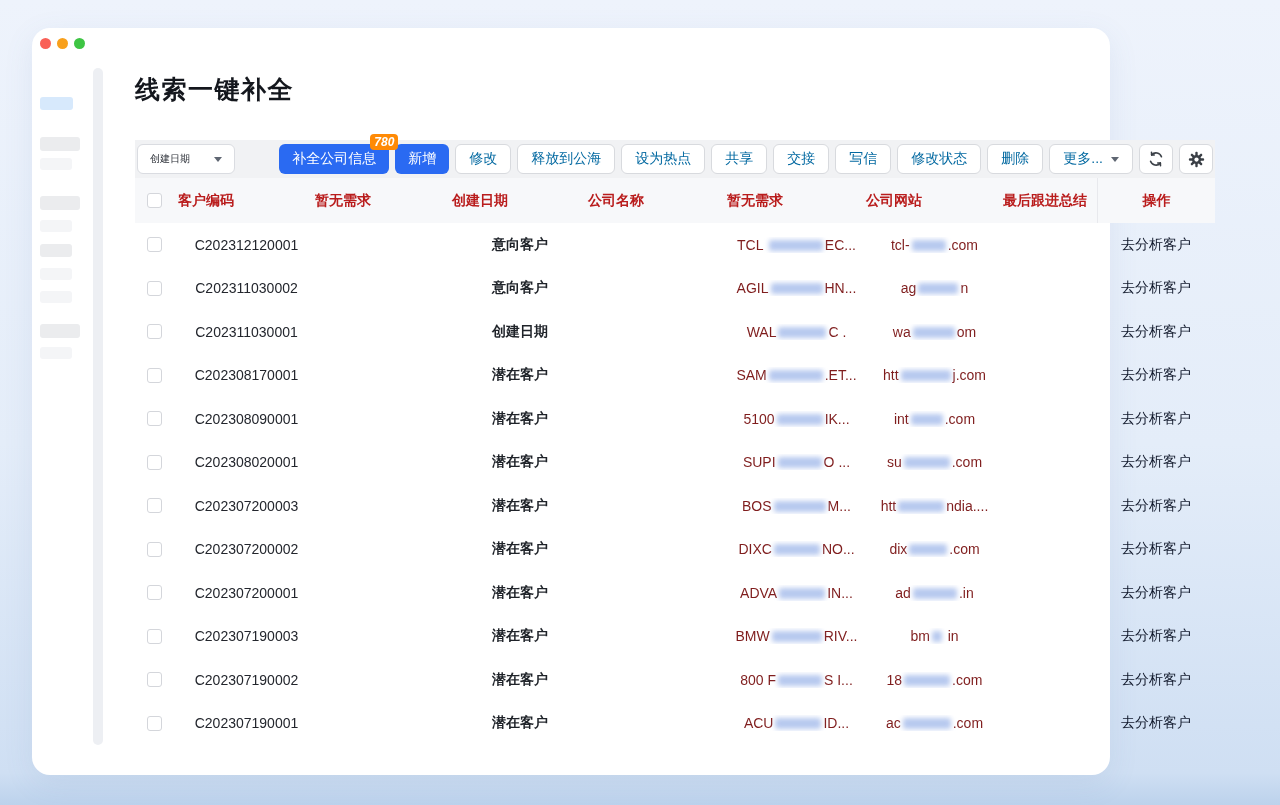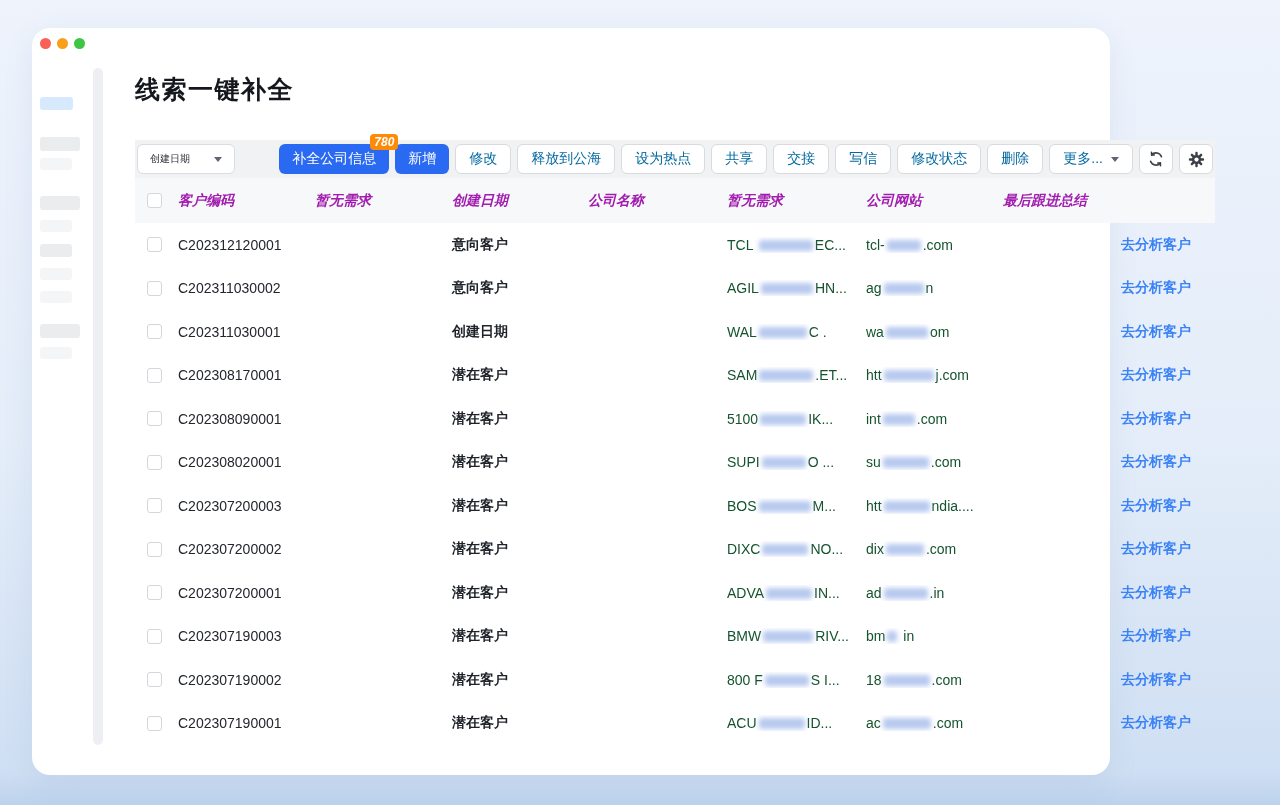--- a/index.html
+++ b/index.html
@@ -51,32 +51,32 @@
   .btn.icon { width:34px; justify-content:center; padding:0; }
   .btn-wrap { position:relative; }
   .badge { position:absolute; top:-10px; right:-9px; background:#ff8a05; color:#fff;
            font-size:12px; font-weight:700; font-style:italic; height:16px;
            line-height:16px; padding:0 4px; border-radius:4px; z-index:2; }
   .more-caret { width:0; height:0; border:4px solid transparent; border-top:5px solid #5f6672;
                 margin:5px 0 0 8px; }
   
   .grid { display:grid; grid-template-columns:43px 137px 137px 136px 139px 139px 137px 94px 118px;
           align-items:center; font-size:14px; }
-  .thead { height:45px; background:#f7f8fa; font-weight:700; color:#a21caf;font-style:italic; }
+  .thead { height:45px; background:#f7f8fa; font-weight:700; color:#b91c1c; }
   .th-action { height:100%; display:flex; align-items:center; justify-content:center;
                border-left:1px solid #e8e9ed; }
-  .row { height:43.5px; color:#23262d; }
+  .row { height:43.5px; color:#23262d;text-align:center; }
   .checkbox { width:15px; height:15px; border:1px solid #d4d6db; border-radius:3px;
               background:#fff; margin-left:12px; cursor:pointer; }
   .cell-status { font-weight:600; color:#1f2329; }
-  .cell-company, .cell-site { color:#14532d; font-weight:500; white-space:nowrap; overflow:hidden; }
+  .cell-company, .cell-site { color:#7f1d1d; font-weight:500; white-space:nowrap; overflow:hidden; }
   .redact { display:inline-block; height:11px; background:#b7c9ef; border-radius:2px;
             filter:blur(2.5px); vertical-align:-1px; margin:0 2px; }
   .cell-action { display:flex; justify-content:center; }
-  .link { color:#3b82f6; font-weight:700; cursor:pointer; white-space:nowrap; }
+  .link { color:#0f172a; font-weight:400; cursor:pointer; white-space:nowrap; }
   svg { display:block; }
 </style>
 </head>
 <body>
 
 <div class="window">
 
   <div class="traffic">
     <div class="dot" id="dot-close" style="background: rgb(249, 96, 87);"></div>
     <div class="dot" id="dot-minimize" style="background: rgb(248, 160, 28);"></div>
@@ -148,20 +148,21 @@
       <div>
           <div class="checkbox"></div>
         </div>
       <div>客户编码</div>
       <div>暂无需求</div>
       <div>创建日期</div>
       <div>公司名称</div>
       <div>暂无需求</div>
       <div>公司网站</div>
       <div>最后跟进总结</div>
+      <div class="th-action">操作</div>
     </div>
 
     <div id="tbody">
   <div class="grid row">
     <div>
             <div class="checkbox"></div>
           </div>
     <div class="cell-code">C202312120001</div>
     <div class="cell-tags"></div>
     <div class="cell-status">意向客户</div>

